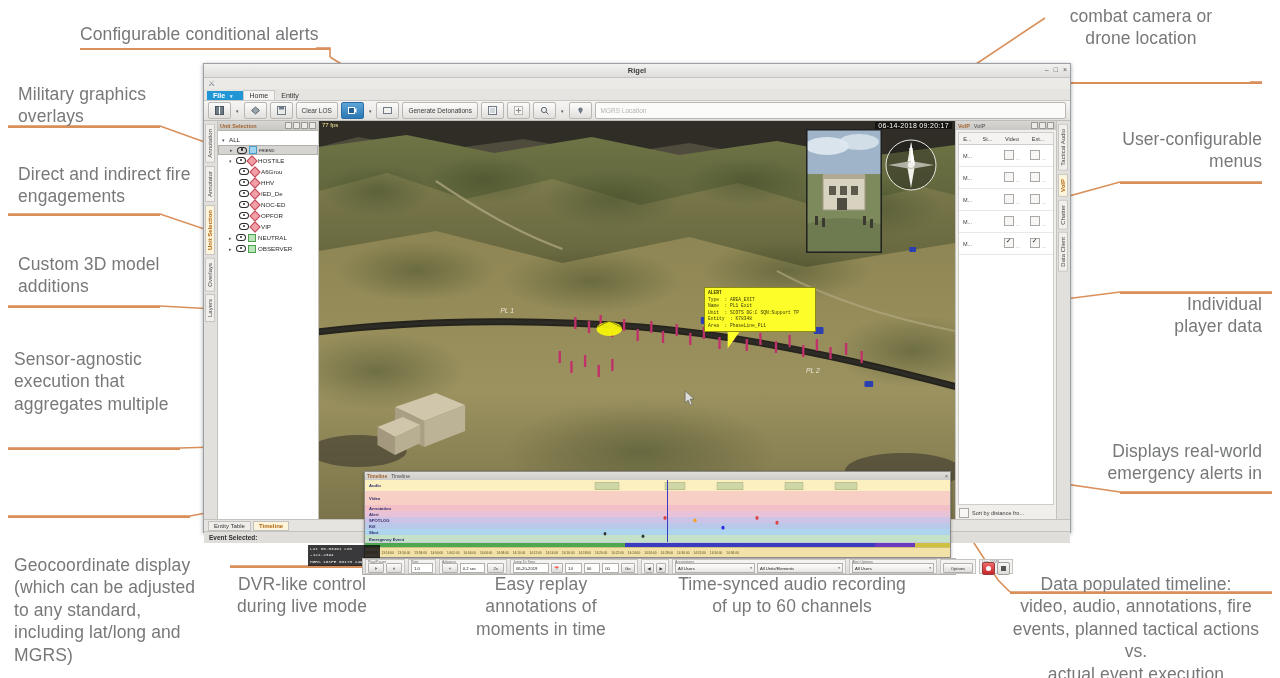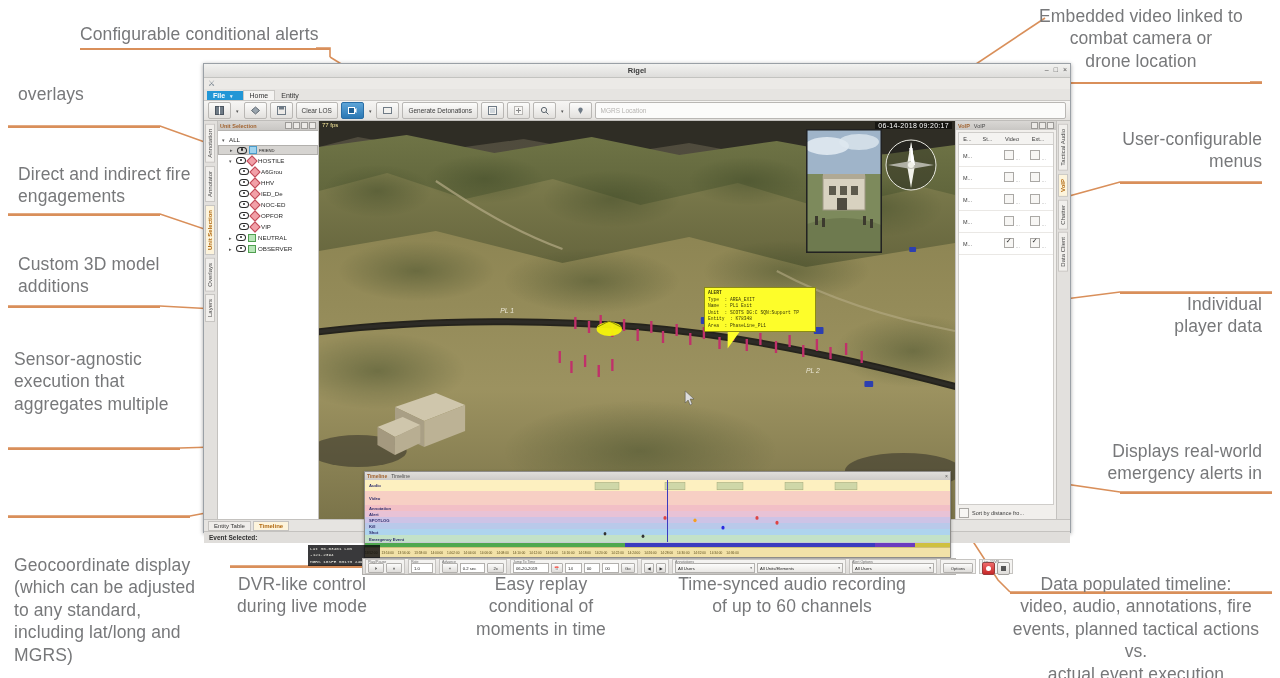--- a/index.html
+++ b/index.html
@@ -184,26 +184,26 @@
     <path d="M1010 592 L1272 592"></path>
     <path d="M1010 592 L998 580 L922 463"></path>
   </g>
 </svg>
 
 <div class="anno" style="left:80px;top:23px;width:245px;">
   <div>Configurable conditional alerts</div>
 </div>
 
 <div class="anno c" style="left:1010px;top:5px;width:262px;">
-  <div>Embedded video linked to</div>
   <div>combat camera or</div>
   <div>drone location</div>
 </div>
 
 <div class="anno l" style="left:18px;top:83px;width:190px;">
+  <div>Military graphics</div>
   <div>overlays</div>
 </div>
 
 <div class="anno r" style="left:1060px;top:128px;width:202px;">
   <div>User-configurable</div>
   <div>menus</div>
 </div>
 
 <div class="anno l" style="left:18px;top:163px;width:200px;">
   <div>Direct and indirect fire</div>
@@ -239,21 +239,21 @@
   <div>MGRS)</div>
 </div>
 
 <div class="anno c" style="left:222px;top:573px;width:160px;">
   <div>DVR-like control</div>
   <div>during live mode</div>
 </div>
 
 <div class="anno c" style="left:452px;top:573px;width:178px;">
   <div>Easy replay</div>
-  <div>conditional of</div>
+  <div>annotations of</div>
   <div>moments in time</div>
 </div>
 
 <div class="anno c" style="left:672px;top:573px;width:240px;">
   <div>Time-synced audio recording</div>
   <div>of up to 60 channels</div>
 </div>
 
 <div class="anno c" style="left:1000px;top:573px;width:272px;">
   <div>Data populated timeline:</div>

